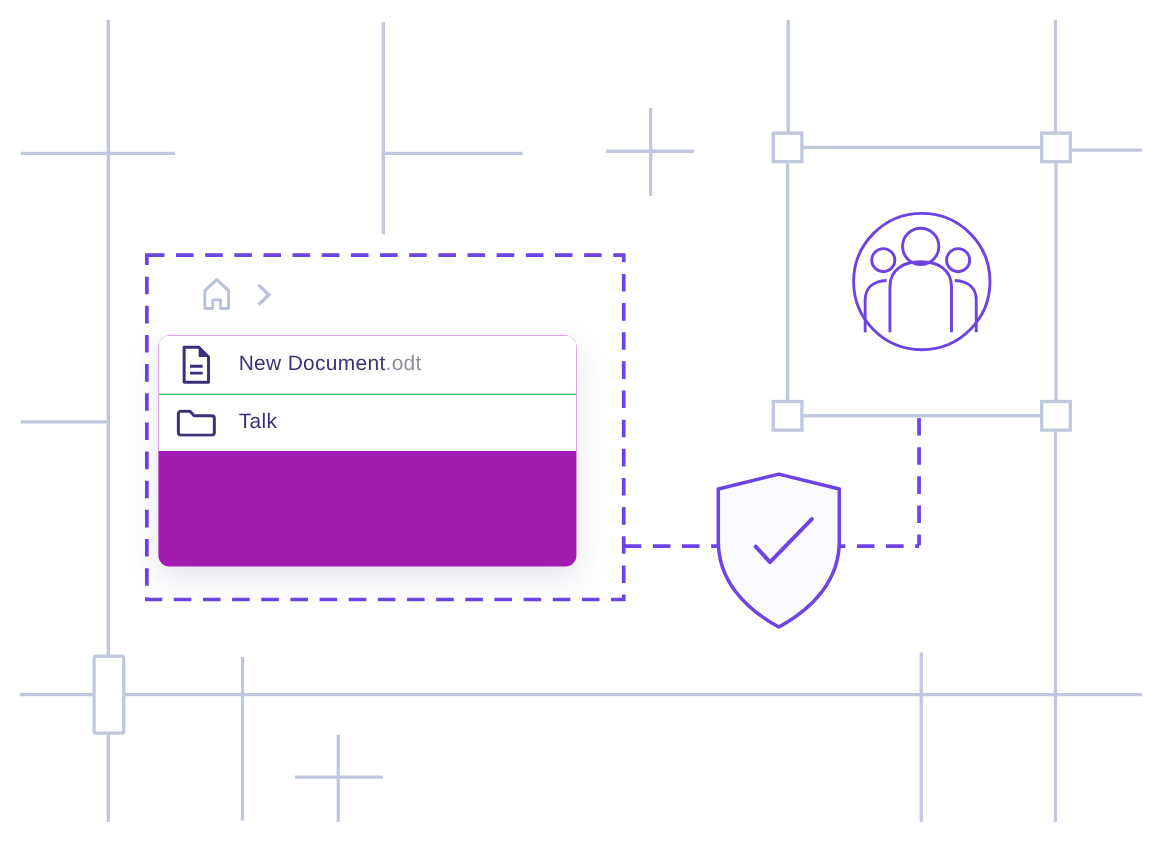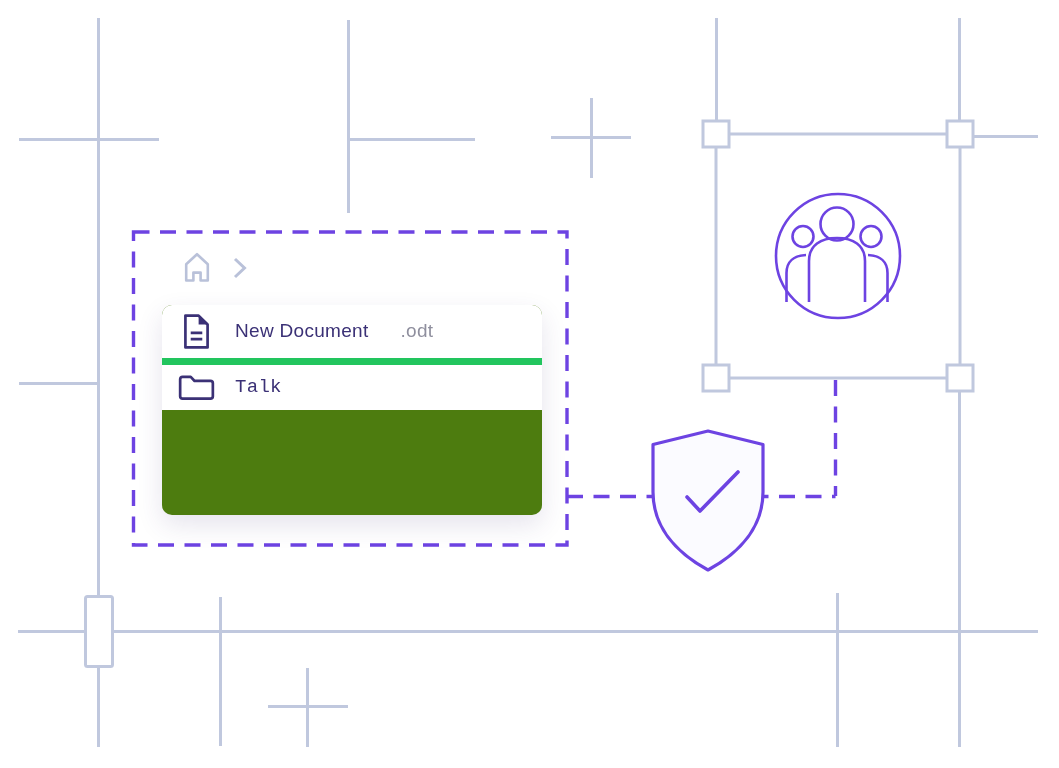--- a/index.html
+++ b/index.html
@@ -5,34 +5,34 @@
   html,body { margin:0; padding:0; background:#ffffff; }
   .stage {
     position:relative; width:1059px; height:768px; overflow:hidden;
     background:#ffffff;
     font-family:"Liberation Sans", sans-serif;
   }
   .layer { position:absolute; left:0; top:0; }
 
   
   .file-card {
-    position:absolute; left:162px; top:305px; width:380px; height:210px;
-    background:#4d7c0f; border-radius:10px;
+    position:absolute; left:144px; top:305px; width:380px; height:210px;
+    background:#a21caf; border-radius:10px;
     box-shadow:0 10px 26px rgba(59,49,118,0.13);
     overflow:hidden; z-index:3;text-align:right;
   }
   .row {
     height:52.5px; box-sizing:border-box; display:flex; align-items:center;
     padding:0 16px; background:#ffffff; cursor:pointer;
   }
-  .row + .row { border-top:7px solid #22c55e;font-family:Liberation Mono, monospace; }
+  .row + .row { border-top:1px solid #22c55e; }
   .row.highlight { background:#f2f2fa; }
   .row-icon { width:37px; margin-right:20px; display:flex; align-items:center; justify-content:center; flex:none; }
   .row-label { font-size:19px; color:#3b3176; letter-spacing:0.3px; white-space:pre; }
-  .row-ext { font-size:19px; color:#8f8f9e; letter-spacing:0.3px; white-space:pre;margin-left:32px; }
+  .row-ext { font-size:19px; color:#8f8f9e; letter-spacing:0.3px; white-space:pre; }
 
   
   .breadcrumb {
     position:absolute; left:183px; top:252px; display:flex; align-items:center;
     gap:22px; z-index:3;
   }
 </style>
 </head>
 <body>
 

